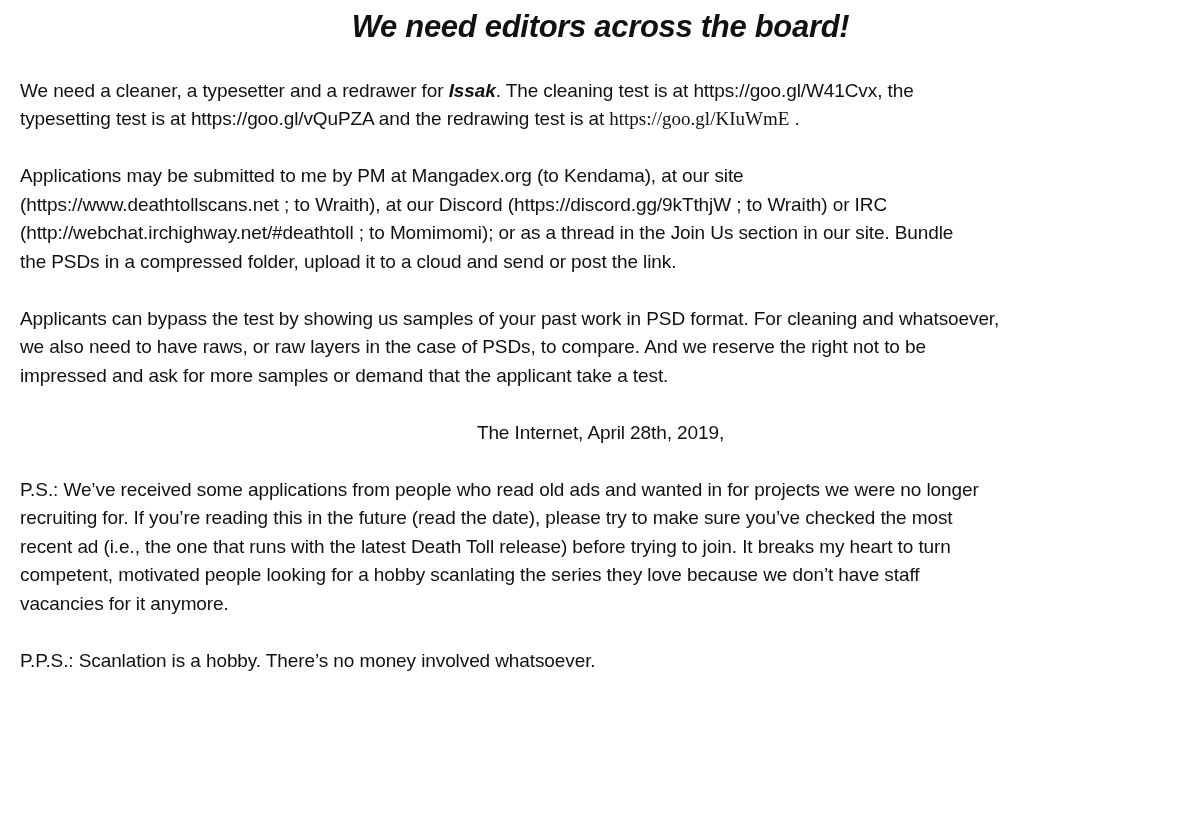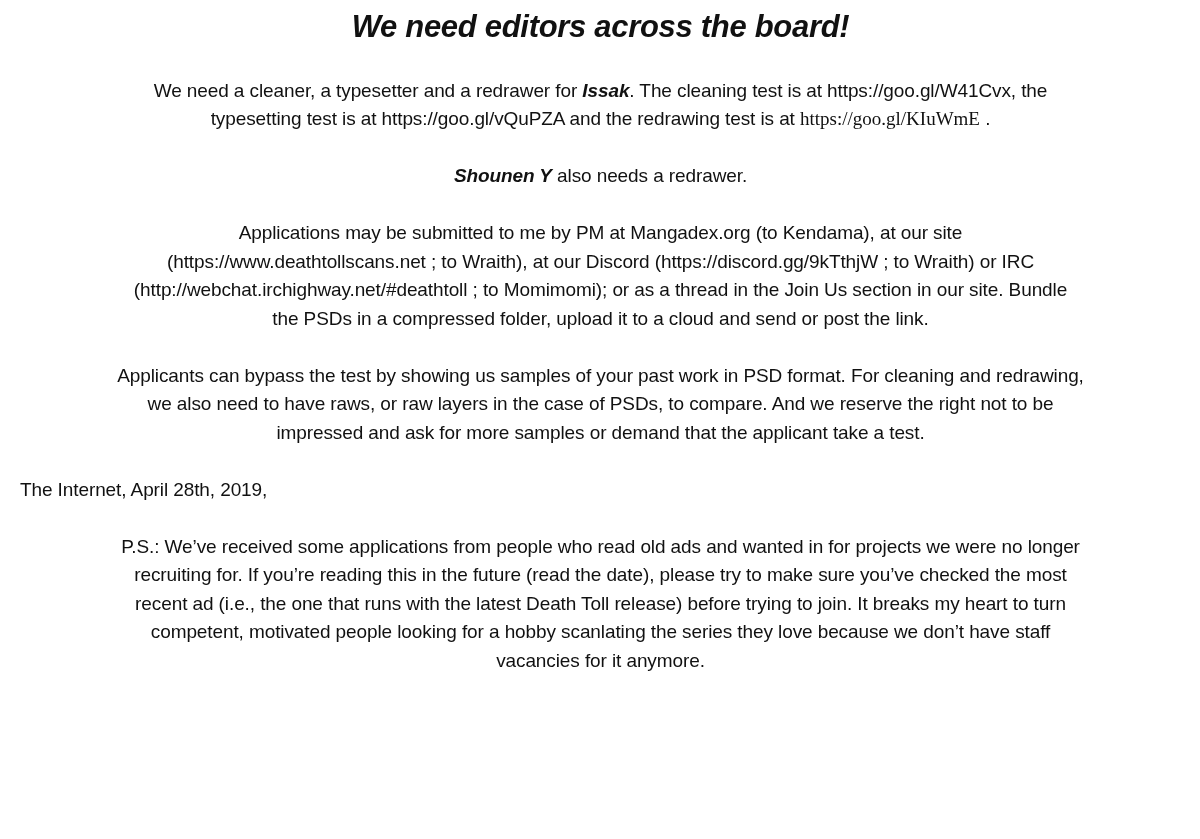--- a/index.html
+++ b/index.html
@@ -27,24 +27,23 @@
     font-style: italic;
     text-align: center;
     letter-spacing: -0.3px;
   }
   .para {
     margin: 28.5px 0 0 0;
     font-size: 19px;
     line-height: 28.5px;
     letter-spacing: -0.1px;
     white-space: pre-line;
-    text-align: center;
   }
   .right {
-    text-align: left;
+    text-align: center;
   }
   .bi {
     font-weight: bold;
     font-style: italic;
   }
   .serif-url {
     font-family: "Liberation Serif", serif;
     font-weight: normal;
     letter-spacing: 0;
   }
@@ -52,34 +51,34 @@
 </head>
 <body>
 
 <div class="doc">
 
   <h1 class="title">We need editors across the board!</h1>
 
   <p class="para"><span>We need a cleaner, a typesetter and a redrawer for </span><span class="bi">Issak</span><span>. The cleaning test is at https://goo.gl/W41Cvx, the
 typesetting test is at https://goo.gl/vQuPZA and the redrawing test is at </span><span class="serif-url">https://goo.gl/KIuWmE</span><span> .</span></p>
 
-  <p class="para"><span class="bi">Shounen Y</span><span> also needs a redrawer.</span></p>
 
   <p class="para">Applications may be submitted to me by PM at Mangadex.org (to Kendama), at our site
 (https://www.deathtollscans.net ; to Wraith), at our Discord (https://discord.gg/9kTthjW ; to Wraith) or IRC
 (http://webchat.irchighway.net/#deathtoll ; to Momimomi); or as a thread in the Join Us section in our site. Bundle
 the PSDs in a compressed folder, upload it to a cloud and send or post the link.</p>
 
-  <p class="para">Applicants can bypass the test by showing us samples of your past work in PSD format. For cleaning and redrawing,
+  <p class="para">Applicants can bypass the test by showing us samples of your past work in PSD format. For cleaning and whatsoever,
 we also need to have raws, or raw layers in the case of PSDs, to compare. And we reserve the right not to be
 impressed and ask for more samples or demand that the applicant take a test.</p>
 
   <p class="para right">The Internet, April 28th, 2019,</p>
 
 
   <p class="para">P.S.: We’ve received some applications from people who read old ads and wanted in for projects we were no longer
 recruiting for. If you’re reading this in the future (read the date), please try to make sure you’ve checked the most
 recent ad (i.e., the one that runs with the latest Death Toll release) before trying to join. It breaks my heart to turn
 competent, motivated people looking for a hobby scanlating the series they love because we don’t have staff
 vacancies for it anymore.</p>
 
+  <p class="para">P.P.S.: Scanlation is a hobby. There’s no money involved whatsoever.</p>
 
 </div>
 
 </body></html>

